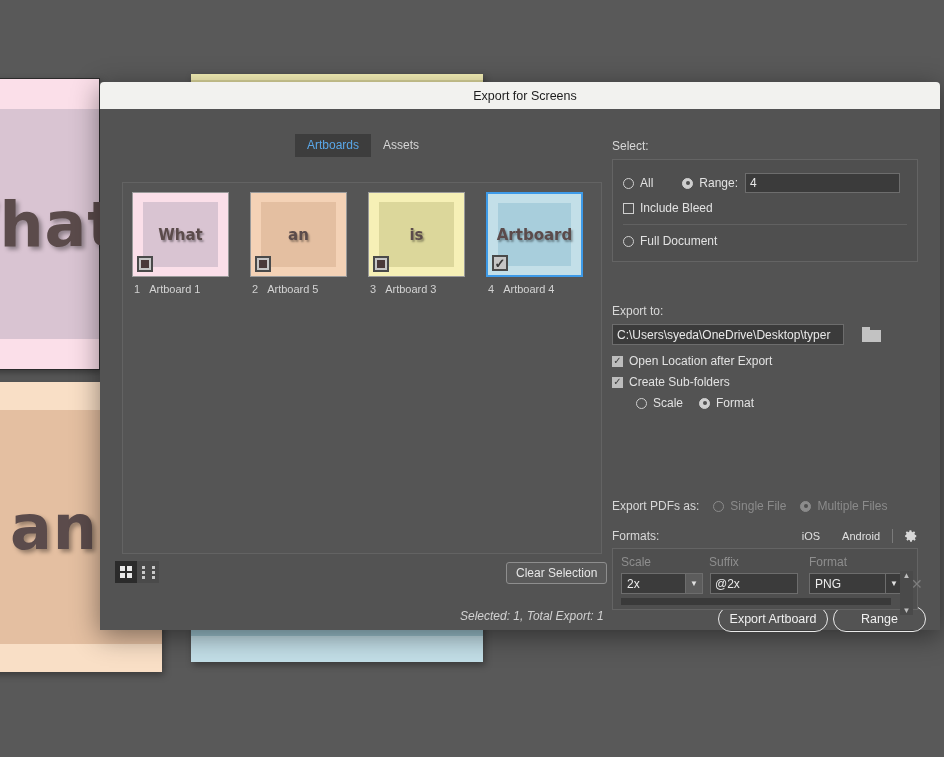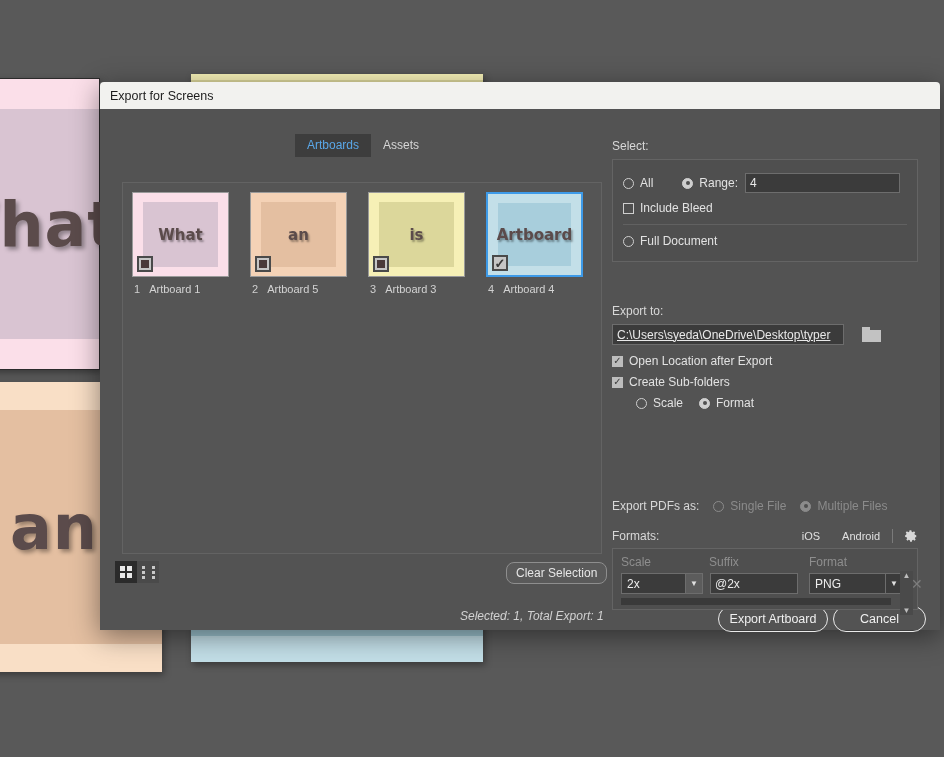--- a/index.html
+++ b/index.html
@@ -51,21 +51,21 @@
     left: 100px; top: 82px;
     width: 840px; height: 548px;
     background: #535353;
     box-shadow: 0 6px 26px rgba(0,0,0,0.45);
   }
   #titlebar {
     height: 27px; background: #f2f2ef;
     border-top-left-radius: 4px; border-top-right-radius: 4px;
     display: flex; align-items: center;
     padding-left: 10px;
-    font-size: 12.5px; color: #1d1d1d;
+    font-size: 12.5px; color: #1d1d1d; justify-content: center;
   }
   #dialog-body {
     position: absolute; left: 0; right: 0; top: 27px; bottom: 0;
     background: #535353;
   }
 
   
   #tabs {
     position: absolute; left: 195px; top: 25px;
     display: flex; font-size: 12px;
@@ -139,21 +139,21 @@
   .dots { display: grid; grid-template-columns: 3px 3px 3px; grid-template-rows: 3px 3px 3px; gap: 2px; }
   .dots i { background: #c9c9c9; display: block; }
   .dots i.gap { background: transparent; }
 
   
   #clear-selection {
     position: absolute; left: 406px; top: 453px;
     font-size: 12px; color: #e6e6e6;
     background: #5a5a5a;
     border: 1px solid #8e8e8e;
-    border-radius: 8px;
+    border-radius: 3px;
     padding: 3px 9px;
     cursor: default;
   }
   #prefix-label {
     position: absolute; left: 513px; top: 457px;
     font-size: 12px; color: #dcdcdc;
   }
   #prefix-input {
     position: absolute; left: 552px; top: 453px;
     width: 68px; height: 19px;
@@ -420,21 +420,21 @@
           </span>
       </div>
     </div>
 
     <div id="clear-selection">Clear Selection</div>
     <div id="prefix-label">Prefix:</div>
     <input id="prefix-input" value="Artboard ir" style="">
 
     <div id="footer-status">Selected: 1, Total Export: 1</div>
     <div class="pill" id="btn-export">Export Artboard</div>
-    <div class="pill" id="btn-cancel">Cancel</div>
+    <div class="pill" id="btn-cancel">Range</div>
 
     <div id="right">
 
       <div style="position:absolute;left:0;top:30px;width:306px;">
         <div class="sec-label">Select:</div>
         <div class="group-box">
           <div class="row" style="margin-bottom:8px;">
             <span class="radio">
               <span class="mark"></span>
               <span>All</span>
@@ -457,21 +457,21 @@
               <span class="mark"></span>
               <span>Full Document</span>
             </span>
           </div>
         </div>
       </div>
 
       <div style="position:absolute;left:0;top:195px;width:306px;">
         <div class="sec-label">Export to:</div>
         <div class="row" style="margin-top:2px;">
-          <input class="txtinput" style="width: 232px; height: 21px; text-decoration: underline;" value="C:\Users\syeda\OneDrive\Desktop\typer">
+          <input class="txtinput" style="width: 232px; height: 21px;" value="C:\Users\syeda\OneDrive\Desktop\typer">
           <span class="folder-icon" style="margin-left:18px;"></span>
         </div>
         <div class="row" style="margin-top:9px;">
           <span class="checkbox on">
             <span class="mark">✓</span>
             <span>Open Location after Export</span>
           </span>
         </div>
         <div class="row" style="margin-top:7px;">
           <span class="checkbox on">

